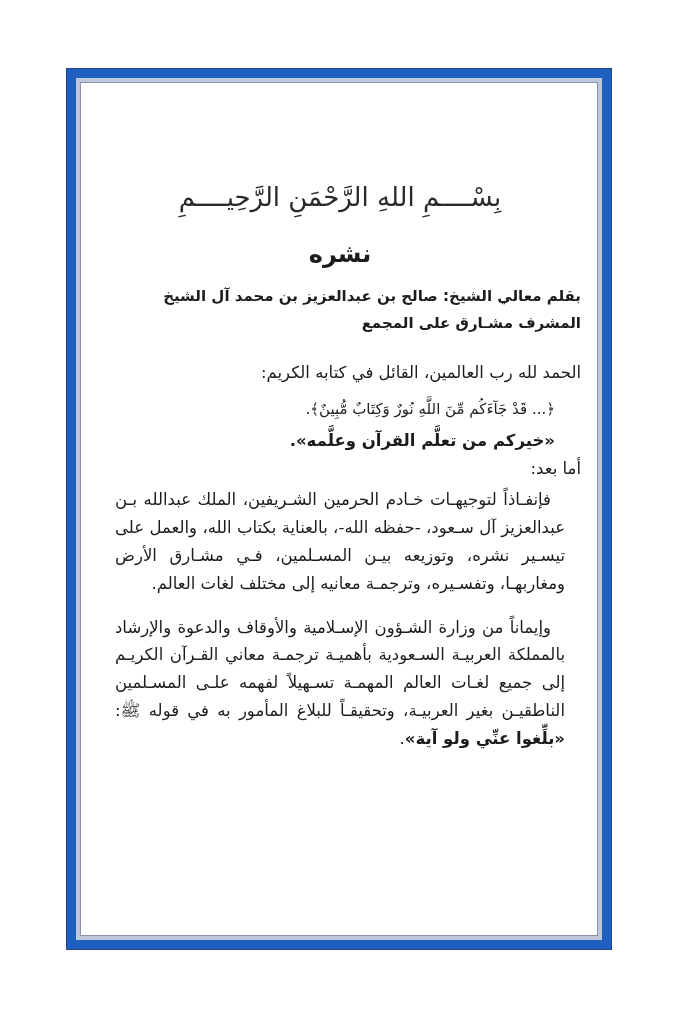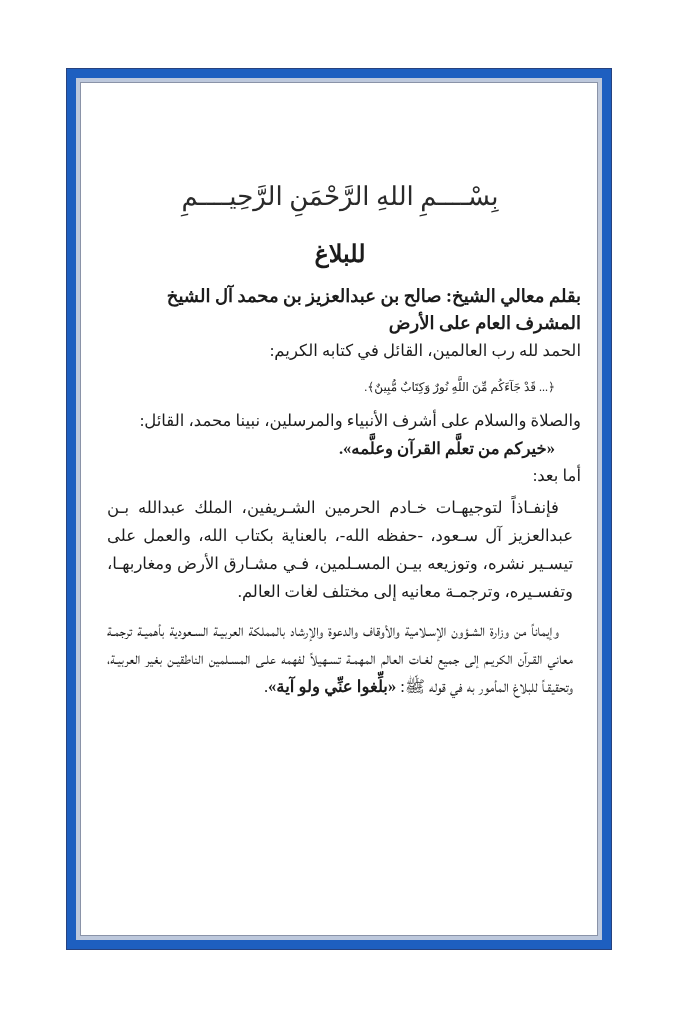--- a/index.html
+++ b/index.html
@@ -12,79 +12,78 @@
     box-sizing:border-box;border:1px solid #27427E;background:#ffffff;
   }
   .frame-blue{
     width:100%;height:100%;box-sizing:border-box;border:9px solid #1E5FC0;
   }
   .frame-light{
     width:100%;height:100%;box-sizing:border-box;border:4px solid #BDC8DC;
   }
   .frame-inner{
     width:100%;height:100%;box-sizing:border-box;border:1px solid #8A93A8;
-    background:#ffffff;overflow:hidden;font-family:Liberation Serif, serif;
+    background:#ffffff;overflow:hidden;
   }
   .content{
     direction:rtl;unicode-bidi:embed;
     padding:96px 16px 0 18px;
     font-size:16.5px;line-height:27.8px;text-align:right;
   }
   .bismillah{
     text-align:center;font-size:26px;line-height:36px;color:#2a2a2a;
     letter-spacing:0px;
   }
   .main-title{
     margin-top:24px;text-align:center;font-size:24px;font-weight:bold;line-height:30px;
   }
   .byline{
-    margin-top:14px;font-size:18px;font-weight:bold;line-height:27px;text-align:right;
+    margin-top:14px;font-size:15px;font-weight:bold;line-height:27px;text-align:right;
   }
-  .hamd-line{}
+  .hamd-line{margin-top:22px;}
   .quran-verse{
-    padding-left:0;margin-top:4px;line-height:36px;font-size:12px;
+    padding-left:0;margin-top:4px;line-height:36px;font-size:15px;
     text-align:right;padding-right:26px;color:#222;
   }
   .salat-line{margin-top:2px;}
   .hadith-line{
     font-weight:bold;padding-right:26px;
   }
   .amma-line{}
   .para{
-    margin:8px;text-align:justify;text-align-last:right;
+    margin:16px;text-align:justify;text-align-last:right;
   }
   .para.indent{text-indent:14px;}
   .para.gap-sm{margin-top:4px;}
   .para.gap-md{margin-top:12px;}
   .bold-inline{font-weight:bold;}
 </style>
 </head>
 <body>
 
 <div class="page-frame">
   <div class="frame-blue">
     <div class="frame-light">
       <div class="frame-inner">
 
         <div class="content">
 
           <div class="bismillah">بِسْــــمِ اللهِ الرَّحْمَنِ الرَّحِيــــمِ</div>
 
-          <div class="main-title">للبلاغ</div>
+          <div class="main-title">نشره</div>
 
           <div class="byline">
             <div>بقلم معالي الشيخ: صالح بن عبدالعزيز بن محمد آل الشيخ</div>
-            <div>المشرف العام على الأرض</div>
+            <div>المشرف مشـارق على المجمع</div>
           </div>
 
           <div class="hamd-line">الحمد لله رب العالمين، القائل في كتابه الكريم:</div>
 
           <div class="quran-verse">﴿... قَدْ جَآءَكُم مِّنَ اللَّهِ نُورٌ وَكِتَابٌ مُّبِينٌ﴾.</div>
 
-          <div class="salat-line">والصلاة والسلام على أشرف الأنبياء والمرسلين، نبينا محمد، القائل:</div>
 
           <div class="hadith-line">«خيركم من تعلَّم القرآن وعلَّمه».</div>
 
           <div class="amma-line">أما بعد:</div>
 
           <p class="para indent gap-sm">فإنفـاذاً لتوجيهـات خـادم الحرمين الشـريفين، الملك عبدالله بـن عبدالعزيز آل سـعود، -حفظه الله-، بالعناية بكتاب الله، والعمل على تيسـير نشره، وتوزيعه بيـن المسـلمين، فـي مشـارق الأرض ومغاربهـا، وتفسـيره، وترجمـة معانيه إلى مختلف لغات العالم.</p>
 
           <p class="para indent gap-md"><span>وإيماناً من وزارة الشـؤون الإسـلامية والأوقاف والدعوة والإرشاد بالمملكة العربيـة السـعودية بأهميـة ترجمـة معاني القـرآن الكريـم إلى جميع لغـات العالم المهمـة تسـهيلاً لفهمه علـى المسـلمين الناطقيـن بغير العربيـة، وتحقيقـاً للبلاغ المأمور به في قوله ﷺ: </span><span class="bold-inline">«بلِّغوا عنِّي ولو آية»</span><span>.</span></p>
 
 

